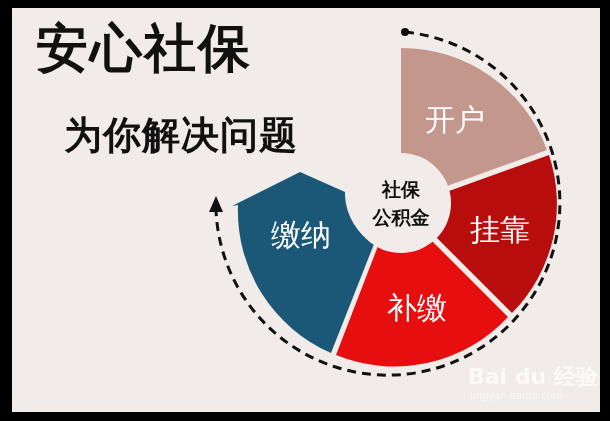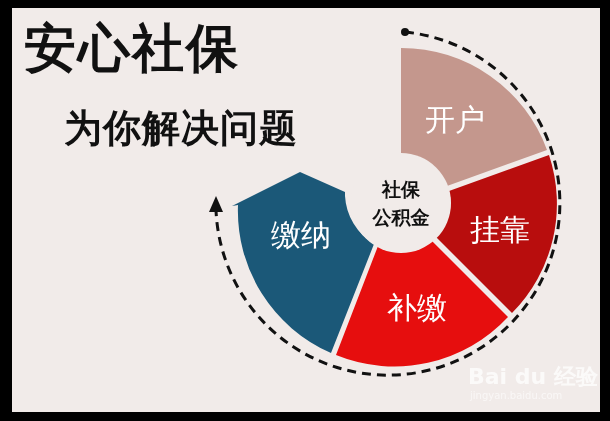--- a/index.html
+++ b/index.html
@@ -1,21 +1,21 @@
 <!DOCTYPE html>
 <html><head>
 <meta charset="utf-8">
 <style>
   html, body { margin:0; padding:0; }
   body { width:610px; height:421px; background:#000; position:relative; overflow:hidden;
          font-family:"DejaVu Sans", sans-serif; }
   .canvas { position:absolute; left:12px; top:8px; width:588px; height:404px; background:#f1ebe9; }
-  .title { position:absolute; left:24px; top:22px; font-size:52px; font-weight:bold; color:#111;
+  .title { position:absolute; left:36px; top:22px; font-size:52px; font-weight:bold; color:#111;
            letter-spacing:2px; line-height:1; }
-  .subtitle { position:absolute; left:64px; top:109px; font-size:38px; font-weight:bold; color:#111;
+  .subtitle { position:absolute; left:64px; top:116px; font-size:38px; font-weight:bold; color:#111;
               letter-spacing:1px; line-height:1; }
   svg.wheel { position:absolute; left:0; top:0; }
   .seg-label { font-family:"DejaVu Sans", sans-serif; fill:#fff; font-size:30px; }
   .center-label { font-family:"DejaVu Sans", sans-serif; fill:#111; font-size:19px; font-weight:bold; }
   .wm { position:absolute; left:468px; top:362px; color:#fff; opacity:0.75; font-size:22px; font-weight:bold; }
   .wm-sub { position:absolute; left:470px; top:390px; color:#fff; opacity:0.6; font-size:10px; }
 </style>
 </head>
 <body>
 

